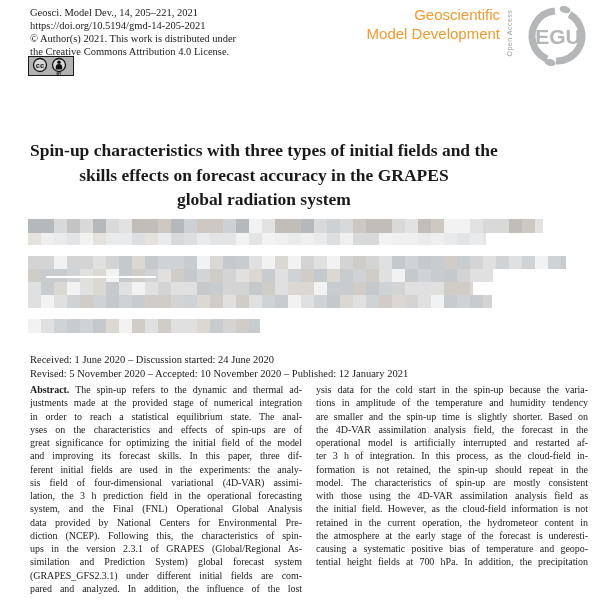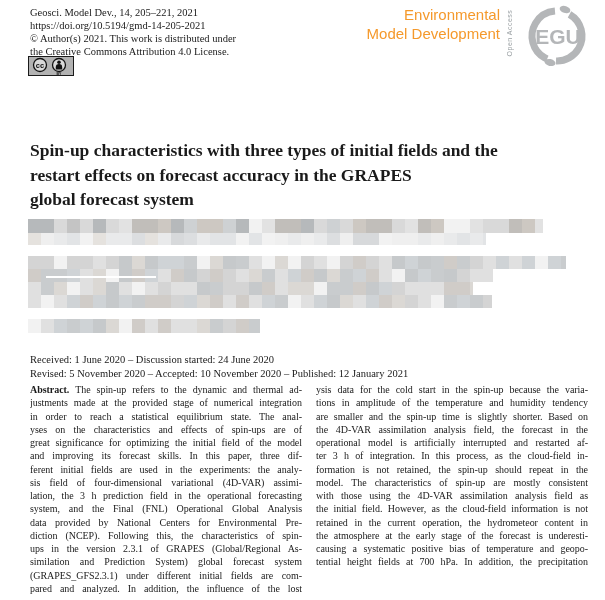--- a/index.html
+++ b/index.html
@@ -57,39 +57,39 @@
       <circle cx="12" cy="9" r="6.5" fill="#d9d9d9" stroke="#111111" stroke-width="1.3"></circle>
       <text x="12" y="12" font-size="7.5" text-anchor="middle" fill="#111111" font-weight="bold" font-family="Liberation Sans, sans-serif">cc</text>
       <circle cx="31" cy="9" r="6.5" fill="#d9d9d9" stroke="#111111" stroke-width="1.3"></circle>
       <circle cx="31" cy="6.3" r="1.8" fill="#111111"></circle>
       <path d="M27.8 13.5 v-2.2 a3.2 3.2 0 0 1 6.4 0 v2.2 z" fill="#111111"></path>
       <text x="31" y="19" font-size="3.5" text-anchor="middle" fill="#111111" font-weight="bold" font-family="Liberation Sans, sans-serif">BY</text>
     </svg>
   </div>
 
   <div class="brand">
-    <div>Environmental</div>
+    <div>Geoscientific</div>
     <div>Model Development</div>
   </div>
   <div class="open-access">Open Access</div>
   <div class="egu-logo">
     <svg width="72" height="66" viewBox="0 0 72 66">
       <g transform="rotate(-60 36 33)">
         <circle cx="36" cy="33" r="25" fill="none" stroke="#b4b6b8" stroke-width="7" stroke-dasharray="66 9 66 16"></circle>
       </g>
       <ellipse cx="44" cy="6.5" rx="5.5" ry="3.5" fill="#b4b6b8" transform="rotate(18 44 6.5)"></ellipse>
       <ellipse cx="29" cy="59.5" rx="5.5" ry="3.5" fill="#b4b6b8" transform="rotate(12 29 59.5)"></ellipse>
       <text x="37" y="40.5" font-size="21" font-weight="bold" text-anchor="middle" fill="#b4b6b8" font-family="Liberation Sans, sans-serif">EGU</text>
     </svg>
   </div>
 
-  <h1 class="title" style="margin:0;">
+  <h1 class="title" style="margin:0;text-align:center;">
       <div>Spin-up characteristics with three types of initial fields and the</div>
-      <div>restart effects on forecast accuracy in the GRAPES</div>
-      <div>global forecast system</div>
+      <div>skills effects on forecast accuracy in the GRAPES</div>
+      <div>global radiation system</div>
     </h1>
 
   <div id="redacted-block">
       <div class="mosaic-row" style="left: 28px; top: 219px; width: 515px; height: 14px;">
         <span class="tile" style="background: rgb(182, 185, 187);"></span>
         <span class="tile" style="background: rgb(182, 185, 187);"></span>
         <span class="tile" style="background: rgb(217, 217, 217);"></span>
         <span class="tile" style="background: rgb(196, 196, 196);"></span>
         <span class="tile" style="background: rgb(217, 217, 217);"></span>
         <span class="tile" style="background: rgb(182, 185, 187);"></span>

